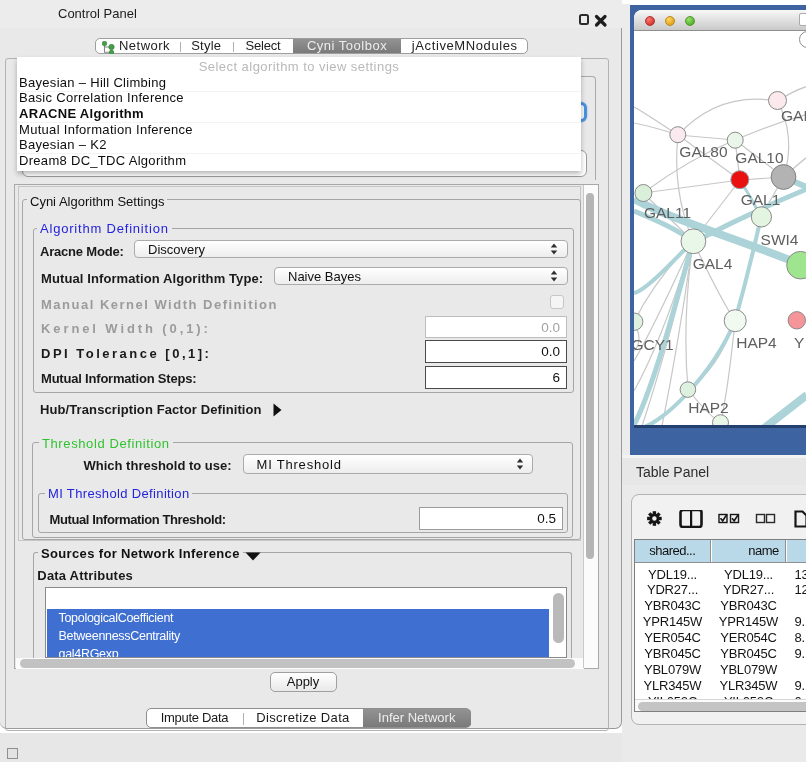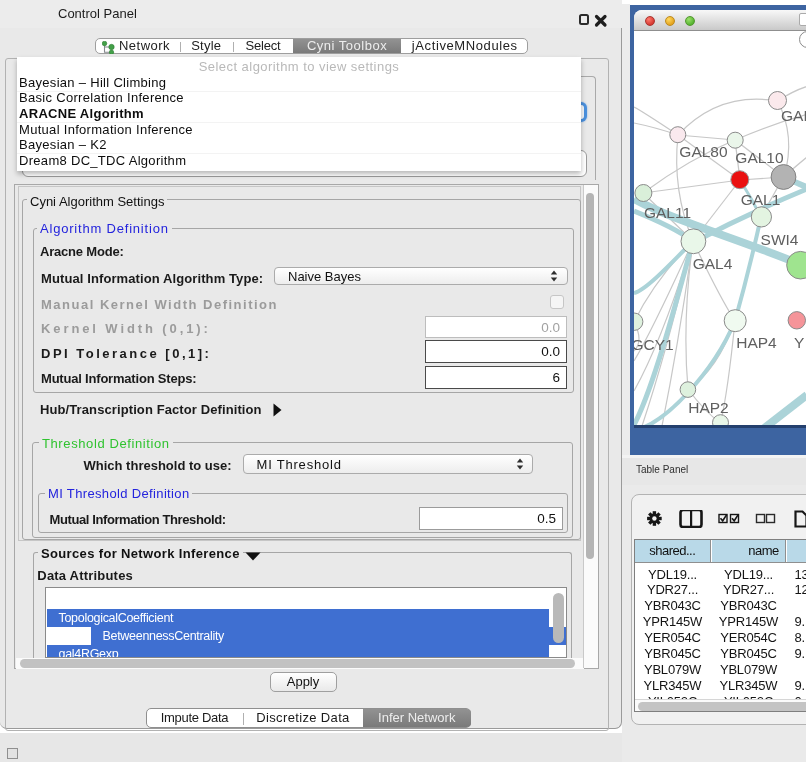--- a/index.html
+++ b/index.html
@@ -58,21 +58,21 @@
 
 #rtop { left:622px; top:0; width:184px; height:5px; background:#ffffff; }
 #gutter { left:622px; top:4px; width:8px; height:453px; background:#ececec; }
 #bluezone { left:629.5px; top:5px; width:176.5px; height:449.5px; background:#3d64a1; }
 #netwin { left:633.5px; top:9.5px; width:172.5px; height:415.5px; border-radius:8px 0 0 0; overflow:hidden; background:#fff; }
 #nettitle { position:absolute; left:0; top:0; width:100%; height:21px; background:linear-gradient(#f8f8f8,#c9c9c9); border-bottom:1px solid #8f8f8f; }
 .tl { position:absolute; top:15.5px; width:10px; height:10px; border-radius:50%; }
 #netshadow { left:633.5px; top:425px; width:172.5px; height:2.5px; background:#24406e; }
 #tpband1 { left:622px; top:454.5px; width:184px; height:3px; background:#f3f3f3; }
 #tpband { left:622px; top:457.5px; width:184px; height:27.5px; background:#e7e7e7; }
-#tpband .t { position:absolute; left:14px; top:6px; font-size:10px; color:#2e2e2e; }
+#tpband .t { position:absolute; left:14px; top:6px; font-size:14px; color:#2e2e2e; }
 #rbot { left:622px; top:485px; width:184px; height:277px; background:#eaeaea; }
 #tframe { left:631px; top:494px; width:190px; height:231px; background:#f1f1f1; border:1px solid #b3b3b3; border-radius:8px; }
 #tcontainer { left:633.5px; top:538.5px; width:173px; height:173.5px; border:1px solid #7f7f7f; border-right:none; background:#fff; overflow:hidden; }
 .hdrcell { position:absolute; top:0; height:22.5px; background:#b9d9e8; border-right:1px solid #8f8f8f; font-size:13px; letter-spacing:-0.5px; color:#101010; display:flex; align-items:center; justify-content:center; }
 .trow { position:absolute; font-size:13px; letter-spacing:-0.2px; color:#141414; white-space:nowrap; }
 #thsb { position:absolute; left:0; top:159px; width:173px; height:14.5px; background:#fbfbfb; border-top:1px solid #d6d6d6; }
 #thsb .th { position:absolute; left:3px; top:2px; width:176px; height:9px; background:#c4c4c4; border-radius:4.5px; }
 
 #botstrip { left:0; top:733px; width:622px; height:29px; background:#e7e7e7; }
 #miniicon { left:7px; top:748px; width:11px; height:11px; border:1.5px solid #8f8f8f; background:#e2e2e2; }
@@ -105,20 +105,27 @@
   <div id="spane" class="abs"></div>
   <div class="abs" style="left:17.8px; top:186px; width:563.5px; height:354.5px; border:1px solid #c6c6c6;"></div>
 
   <div class="abs grp" style="left:21.5px; top:199.2px; width:559.7px; height:341.3px;"></div>
   <div class="grptitle" style="left:27px; top:194px; color:#111;">Cyni Algorithm Settings</div>
 
   <div class="abs grp" style="left:32.5px; top:227.5px; width:541px; height:165px;"></div>
   <div class="grptitle" style="left:37px; top:220.5px; color:#2323dd; letter-spacing:0.8px;">Algorithm Definition</div>
 
   <div class="lbl" style="left:40px; top:243.5px; letter-spacing:-0.2px;">Aracne Mode:</div>
+  <div class="combo" style="left:134px; top:239.5px; width:433.5px; height:18px;">
+    <span class="ct" style="left:13px;">Discovery</span>
+    <svg class="arrows" style="left:415px; top:2px;" width="8" height="12" viewBox="0 0 8 12">
+        <path d="M4 0.5 L7.2 4.5 H0.8 Z" fill="#2e2e2e"></path>
+        <path d="M4 11.5 L0.8 7.5 H7.2 Z" fill="#2e2e2e"></path>
+      </svg>
+  </div>
 
   <div class="lbl" style="left:41px; top:270.5px; letter-spacing:0.1px;text-align:center;">Mutual Information Algorithm Type:</div>
   <div class="combo" style="left:274px; top:267px; width:293.5px; height:18px;">
     <span class="ct" style="left:13px;">Naive Bayes</span>
     <svg class="arrows" style="left:275px; top:2px;" width="8" height="12" viewBox="0 0 8 12">
         <path d="M4 0.5 L7.2 4.5 H0.8 Z" fill="#2e2e2e"></path>
         <path d="M4 11.5 L0.8 7.5 H7.2 Z" fill="#2e2e2e"></path>
       </svg>
   </div>
 
@@ -160,21 +167,21 @@
   <div class="abs" style="left:32.8px; top:552.4px; width:539px; height:116px; border:1px solid #a6a6a6; border-bottom:none; border-radius:3px 3px 0 0;"></div>
   <div class="grptitle" style="left:38px; top:546px; color:#111; font-weight:bold; letter-spacing:0.35px;">Sources for Network Inference</div>
   <svg class="abs" style="left:244.5px; top:552px;" width="16" height="9" viewBox="0 0 16 9">
       <path d="M0.5 0.5 H15.5 L8 8.5 Z" fill="#111"></path>
     </svg>
 
   <div class="lbl" style="left:37.3px; top:568px; font-size:13px; letter-spacing:0.2px;">Data Attributes</div>
 
   <div id="dlist" class="abs">
     <div class="lrow" style="top:21px;">TopologicalCoefficient</div>
-    <div class="lrow" style="top:39px;margin-left:44px;">BetweennessCentrality</div>
+    <div class="lrow" style="top:39px;">BetweennessCentrality</div>
     <div class="lrow" style="top:57px;">gal4RGexp</div>
     <div id="lsb-thumb"></div>
   </div>
 
   <div id="hsb-track" class="abs"></div>
   <div id="hsb-thumb" class="abs"></div>
   <div id="vsb-track" class="abs"></div>
   <div id="vsb-thumb" class="abs"></div>
 
   <div id="applybtn" class="abs">Apply</div>

